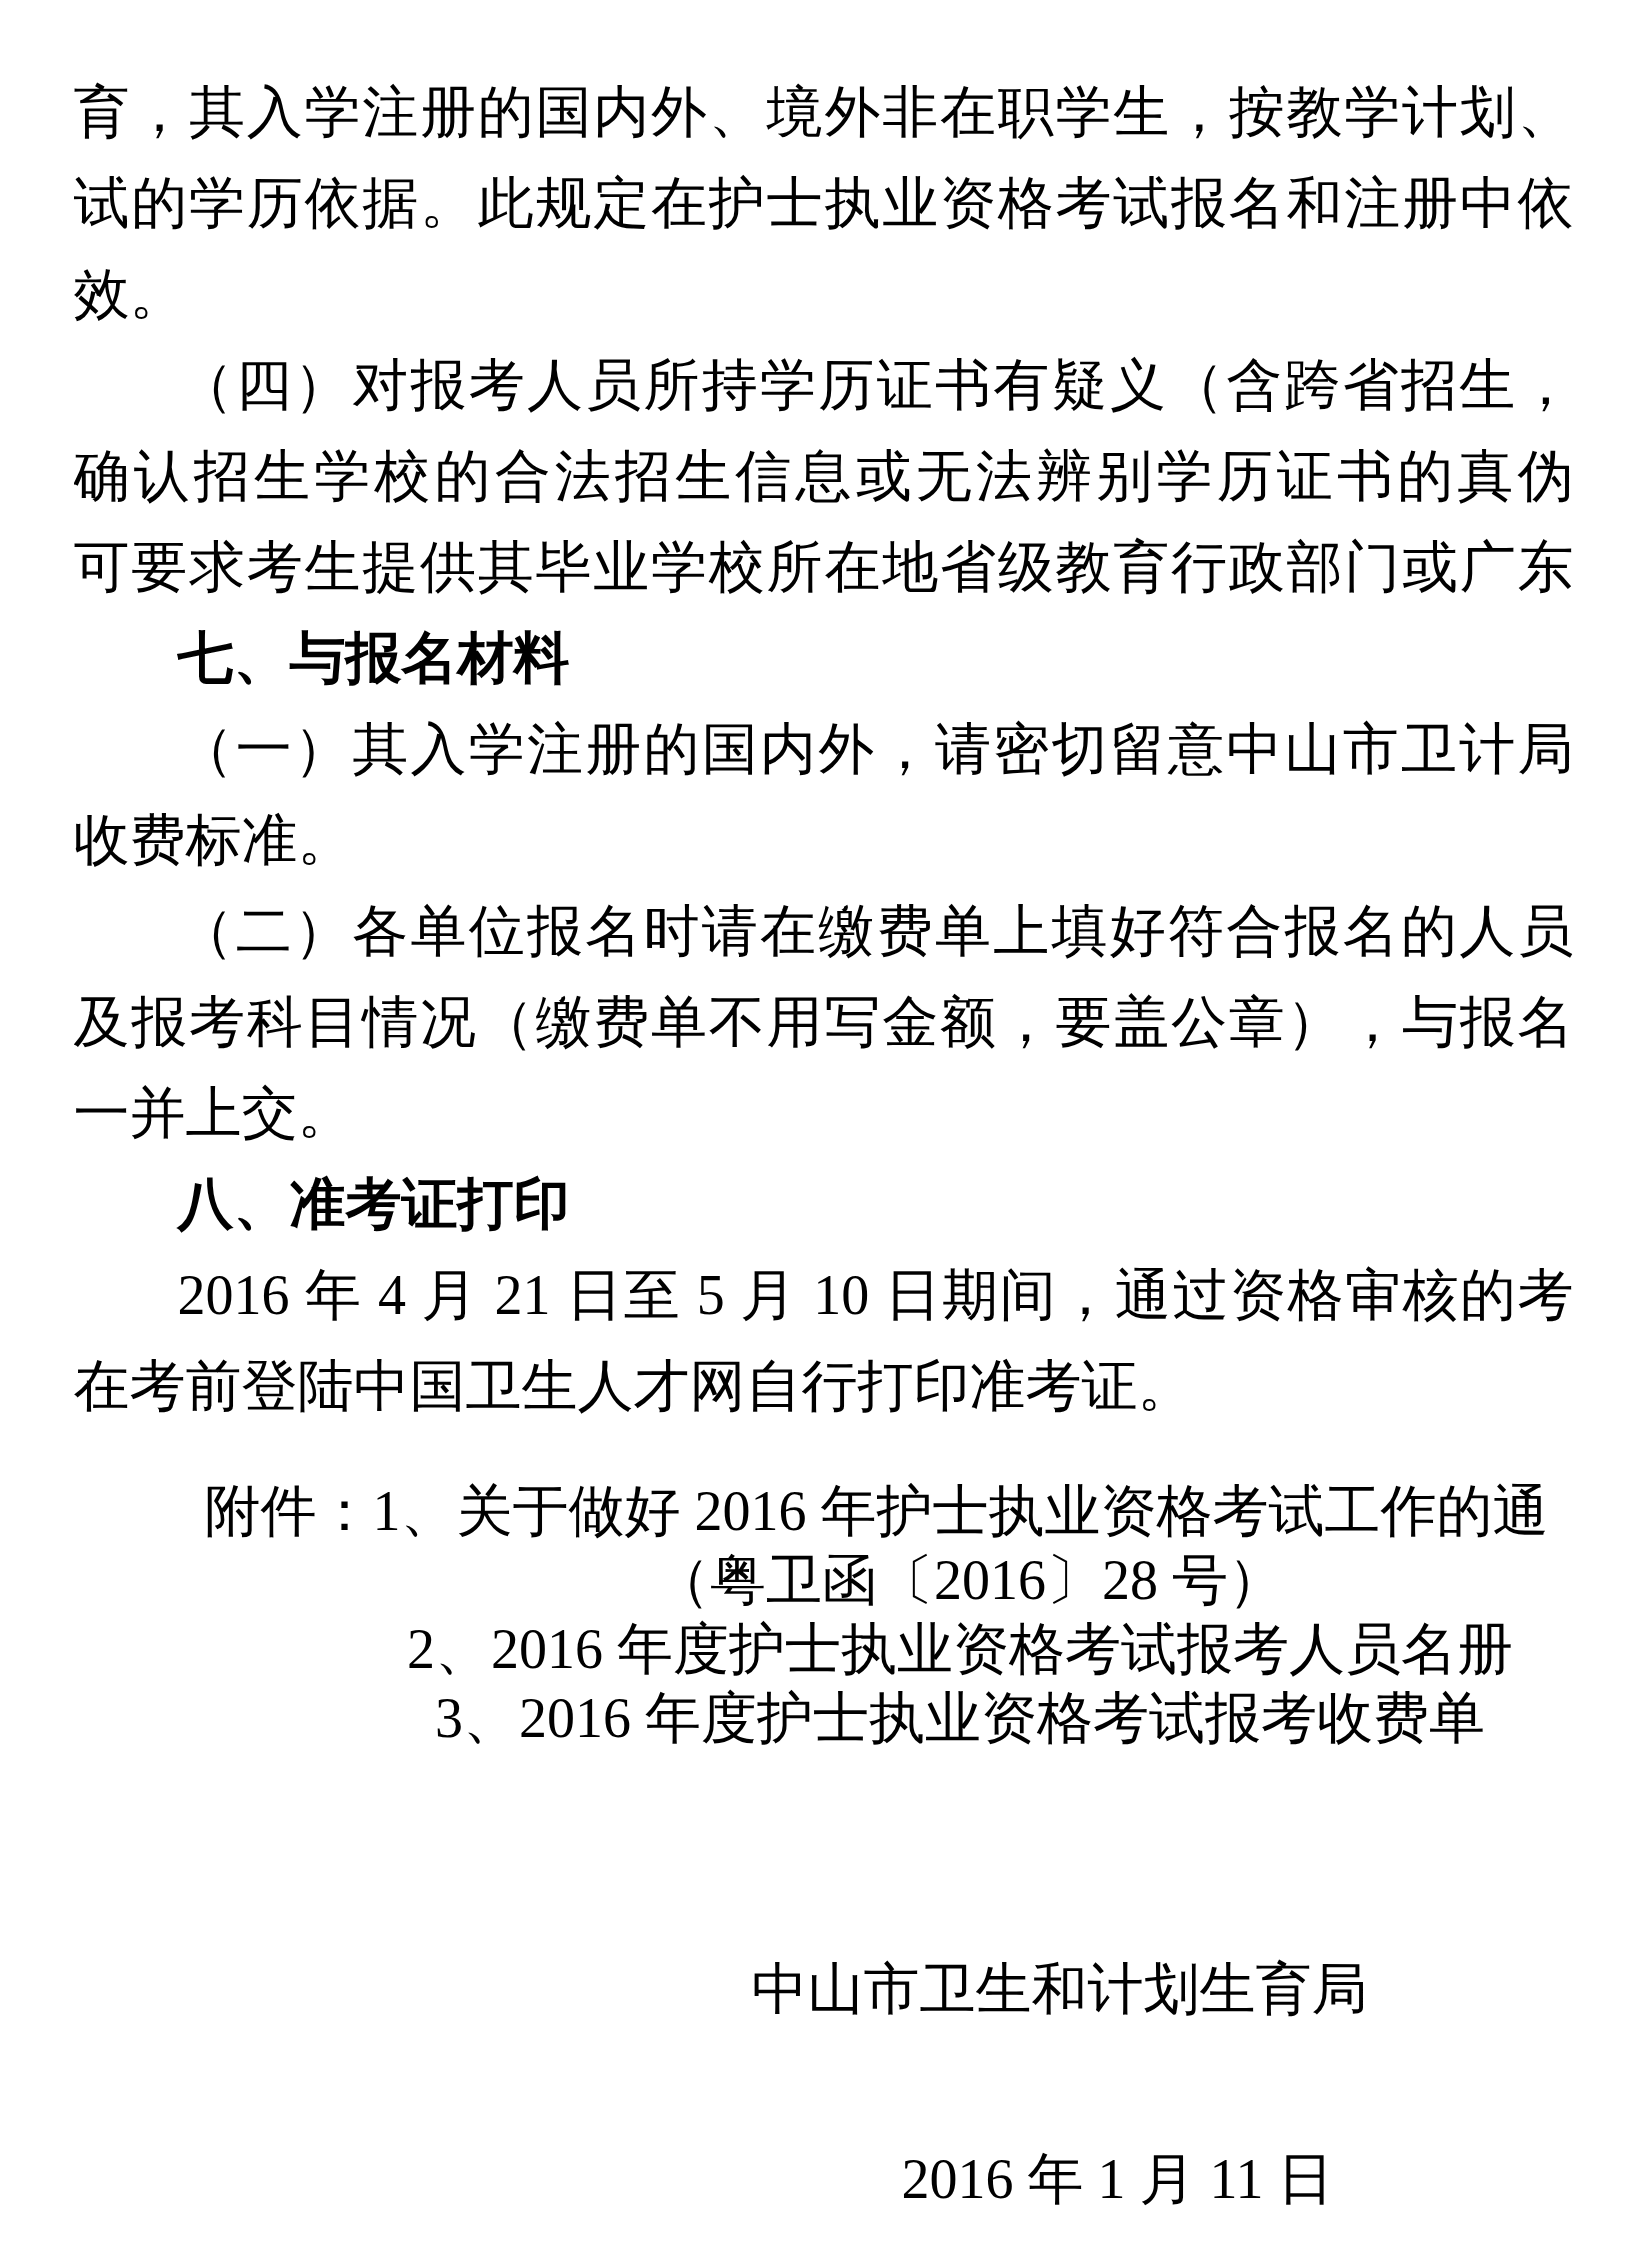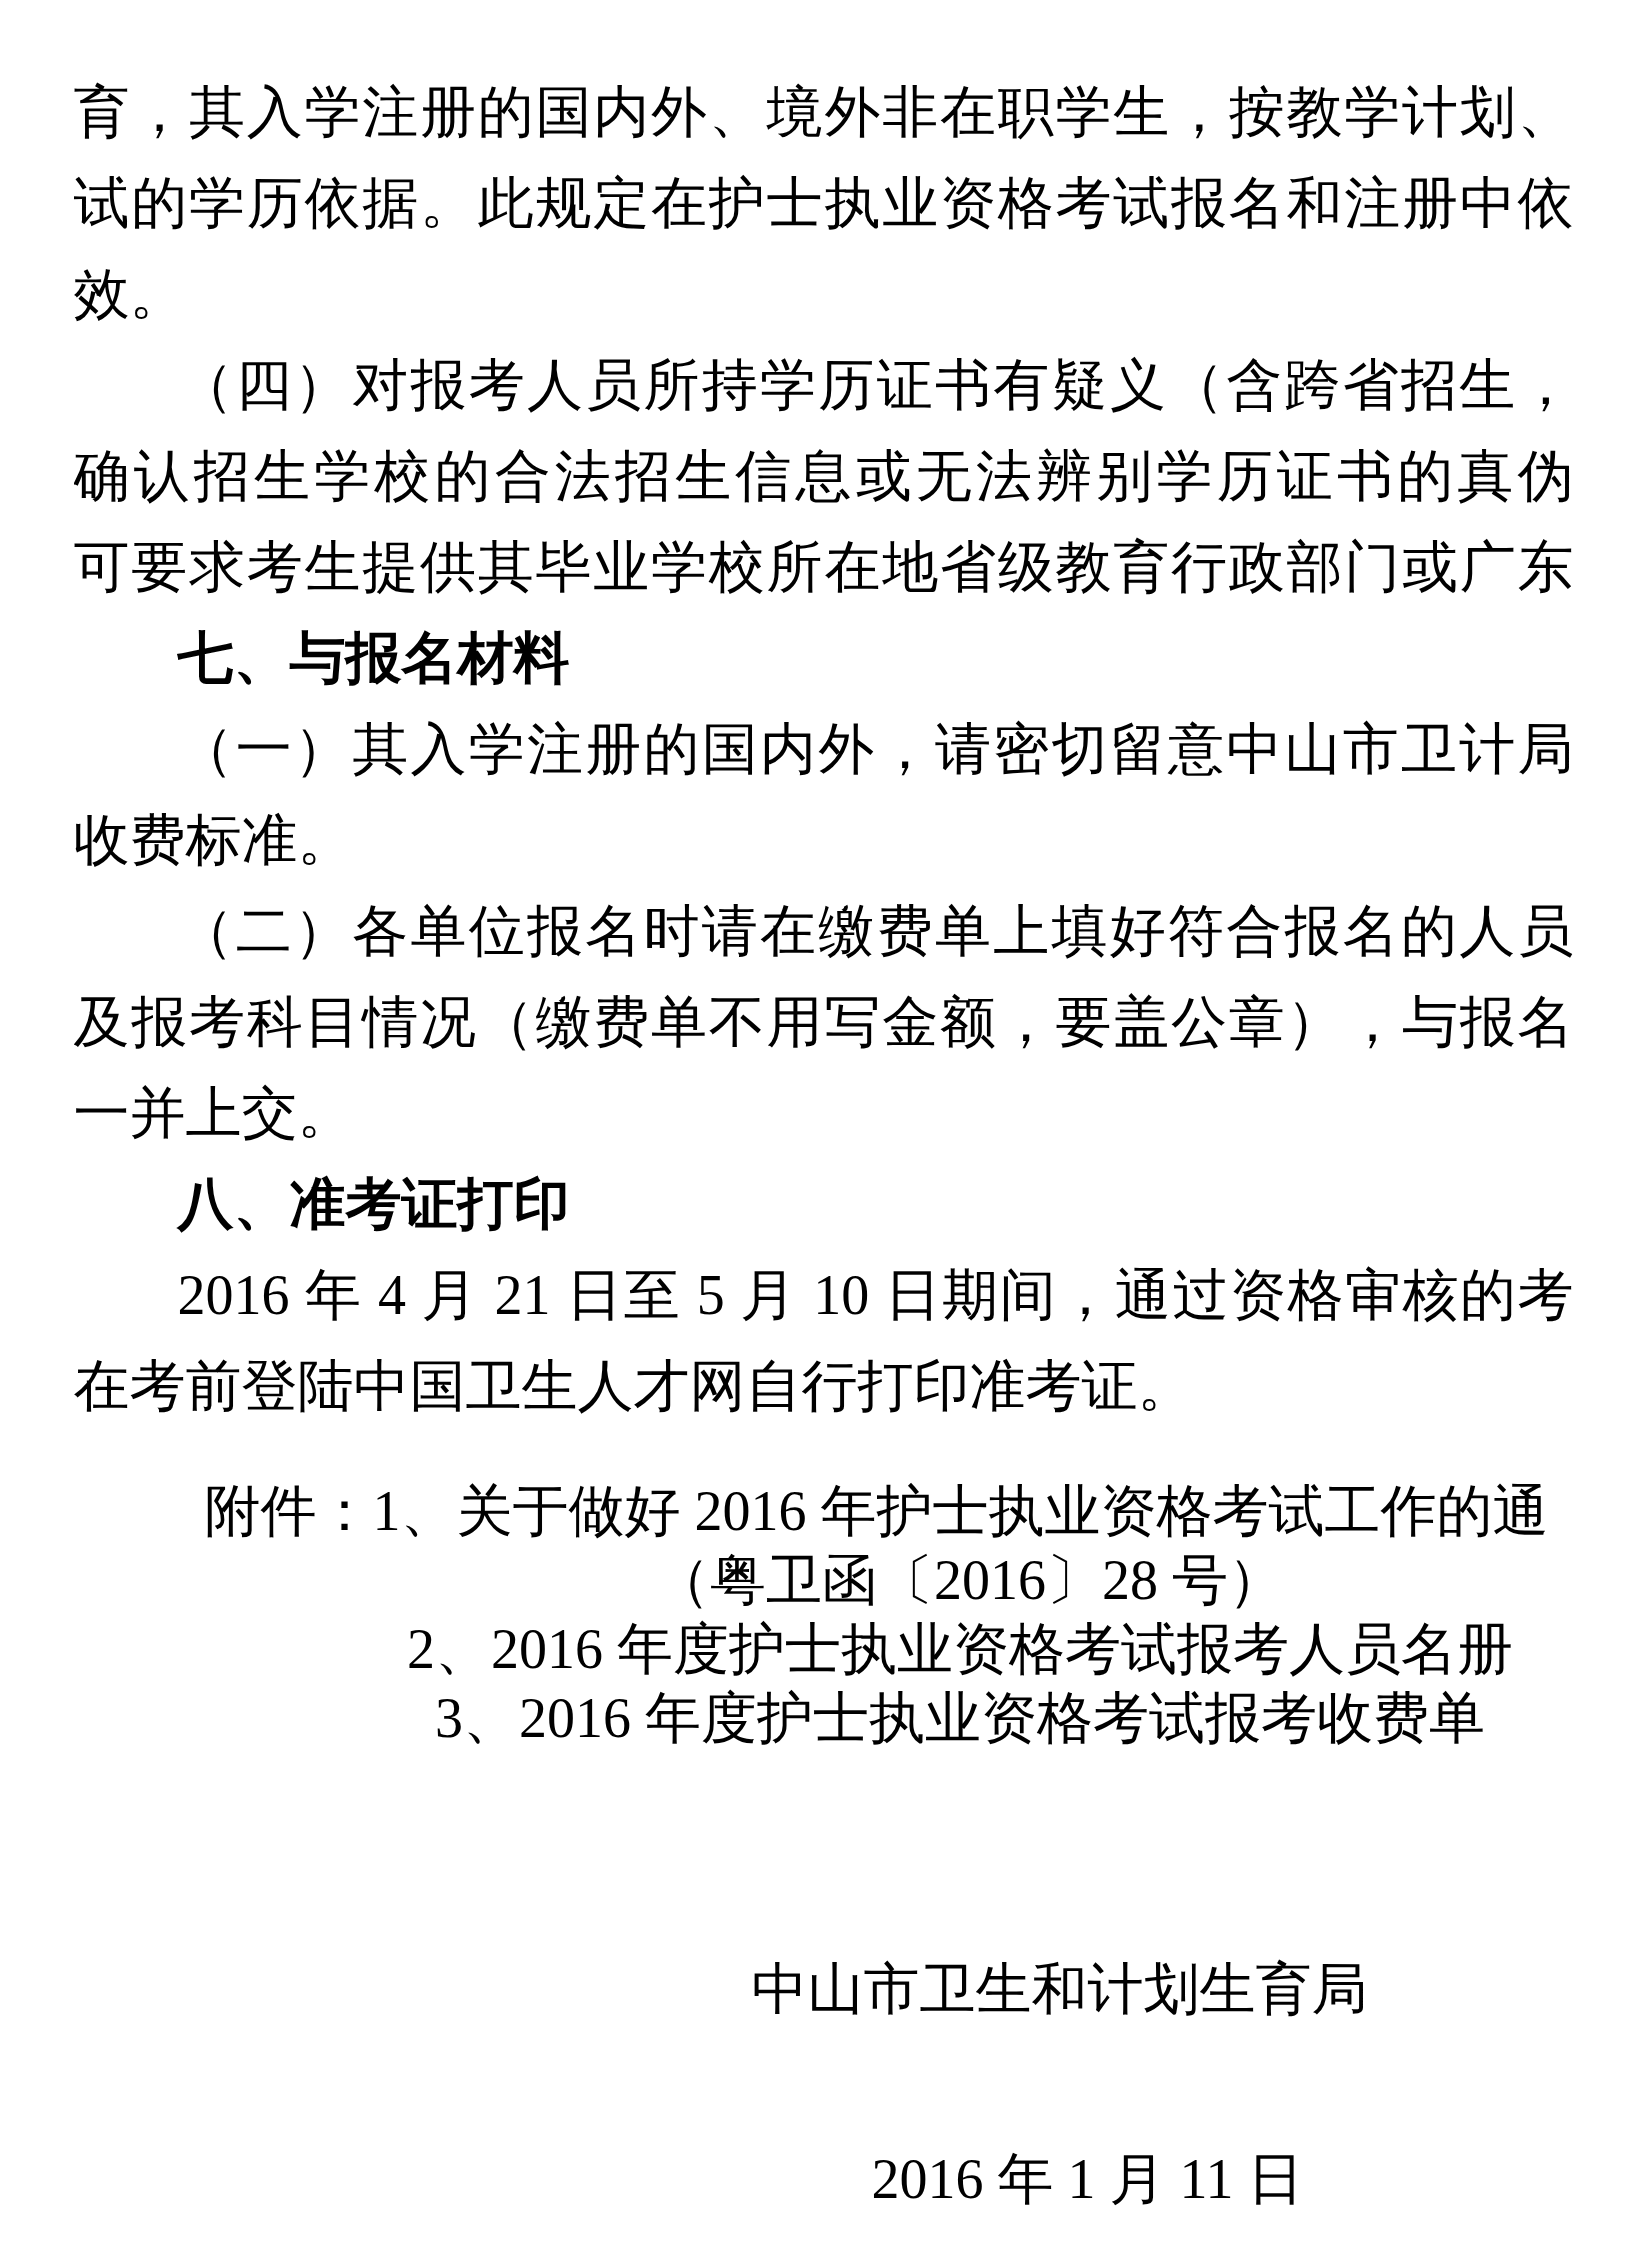--- a/index.html
+++ b/index.html
@@ -45,21 +45,21 @@
   .att-line.att-first { text-indent: 106px; }
   .att-line.att-sub  { margin-left: 291px; }
   .att-line.att-item { margin-left: 273px; }
   .sig-line {
     position: absolute;
     height: 79px;
     line-height: 79px;
     white-space: nowrap;
   }
   .sig-org  { left: 718px;  top: 1938px; }
-  .sig-date { left: 838px; top: 2128px; text-align: right; }
+  .sig-date { left: 868px; top: 2128px; text-align: right; }
 </style>
 </head>
 <body>
 
 <div class="page">
   <div class="doc-body">
 
     <div class="line justify">育，其入学注册的国内外、境外非在职学生，按教学计划、学籍</div>
       <div class="line justify">试的学历依据。此规定在护士执业资格考试报名和注册中依据有</div>
       <div class="line plain">效。</div>

